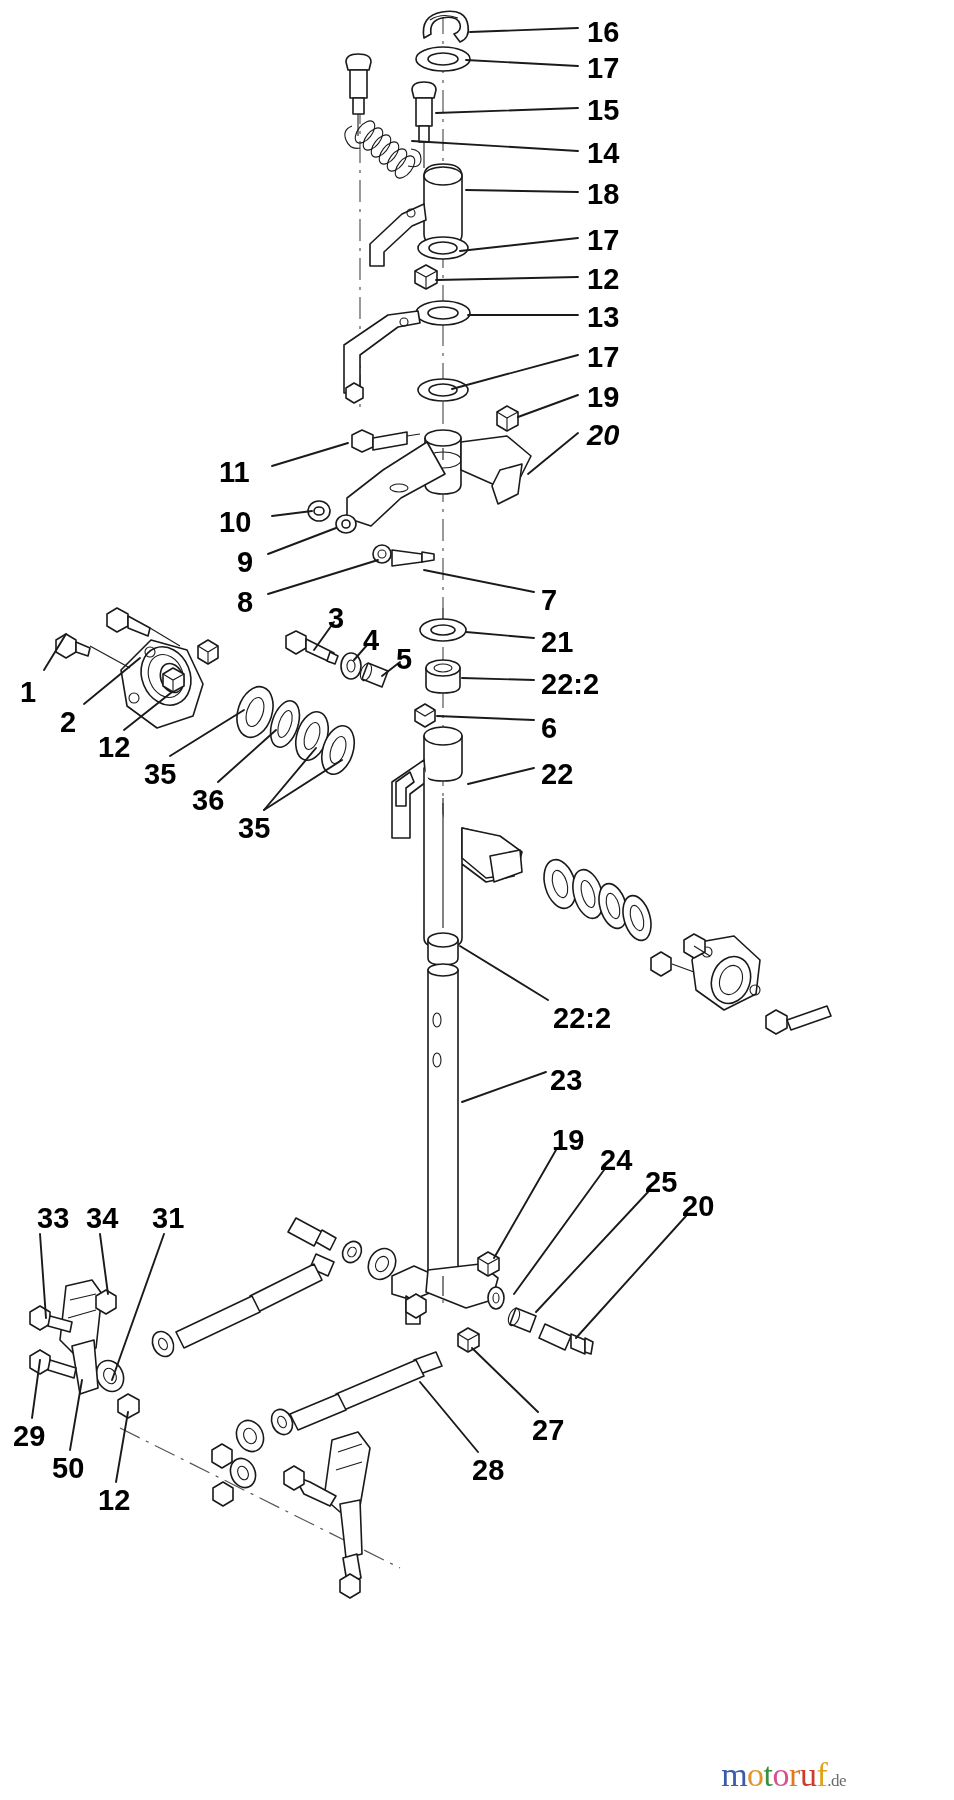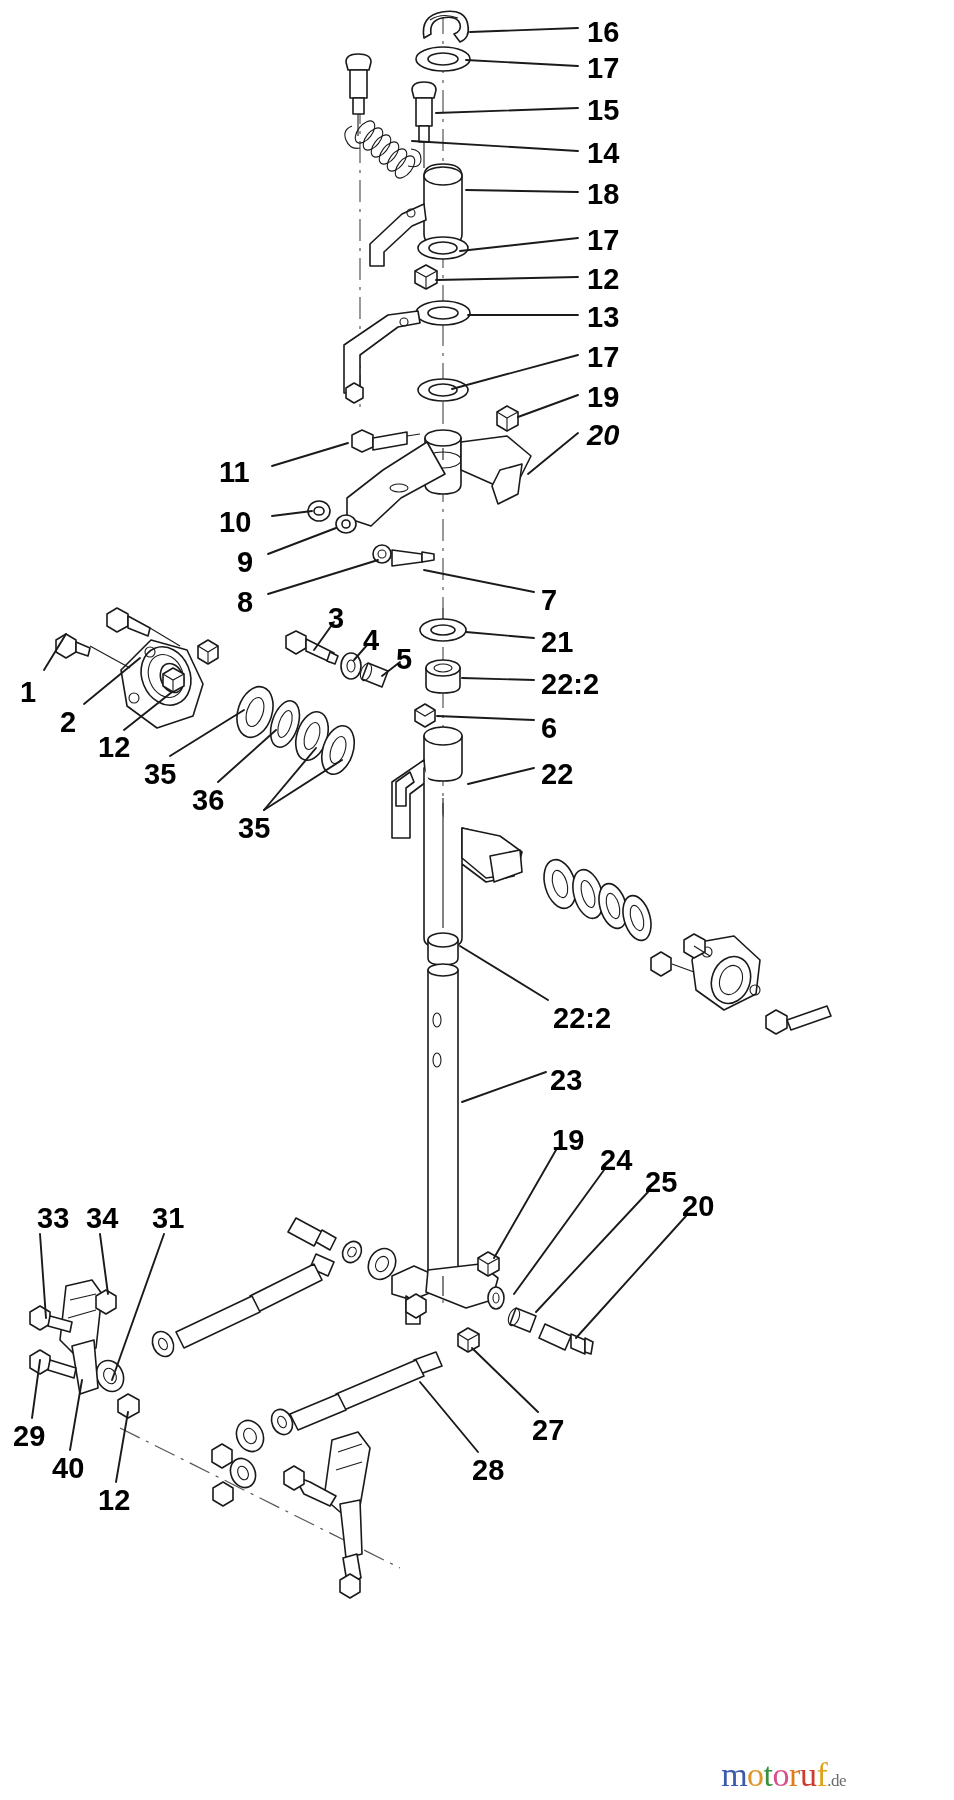--- a/index.html
+++ b/index.html
@@ -440,21 +440,21 @@
       <div class="callout" style="left: 552px; top: 1118px;">19</div>
       <div class="callout" style="left: 600px; top: 1138px;">24</div>
       <div class="callout" style="left: 645px; top: 1160px;">25</div>
       <div class="callout" style="left: 682px; top: 1184px;">20</div>
       <div class="callout" style="left: 532px; top: 1408px;">27</div>
       <div class="callout" style="left: 472px; top: 1448px;">28</div>
       <div class="callout" style="left: 26px; top: 1196px; margin-left: 11px;">33</div>
       <div class="callout" style="left: 86px; top: 1196px;">34</div>
       <div class="callout" style="left: 152px; top: 1196px;">31</div>
       <div class="callout" style="left: 13px; top: 1414px; text-align: right;">29</div>
-      <div class="callout" style="left: 52px; top: 1446px;">40</div>
+      <div class="callout" style="left: 52px; top: 1446px;">50</div>
       <div class="callout" style="left: 98px; top: 1478px;">12</div>
     </div>
 
 <div class="wm">
   <span id="wm-name"><span style="color: rgb(58, 91, 171);">m</span><span style="color: rgb(224, 148, 42);">o</span><span style="color: rgb(58, 143, 63);">t</span><span style="color: rgb(217, 79, 140);">o</span><span style="color: rgb(224, 122, 31);">r</span><span style="color: rgb(204, 59, 43);">u</span><span style="color: rgb(224, 162, 26);">f</span></span><span class="d">.de</span>
 </div>
 
 </div>
 
 </body></html>

